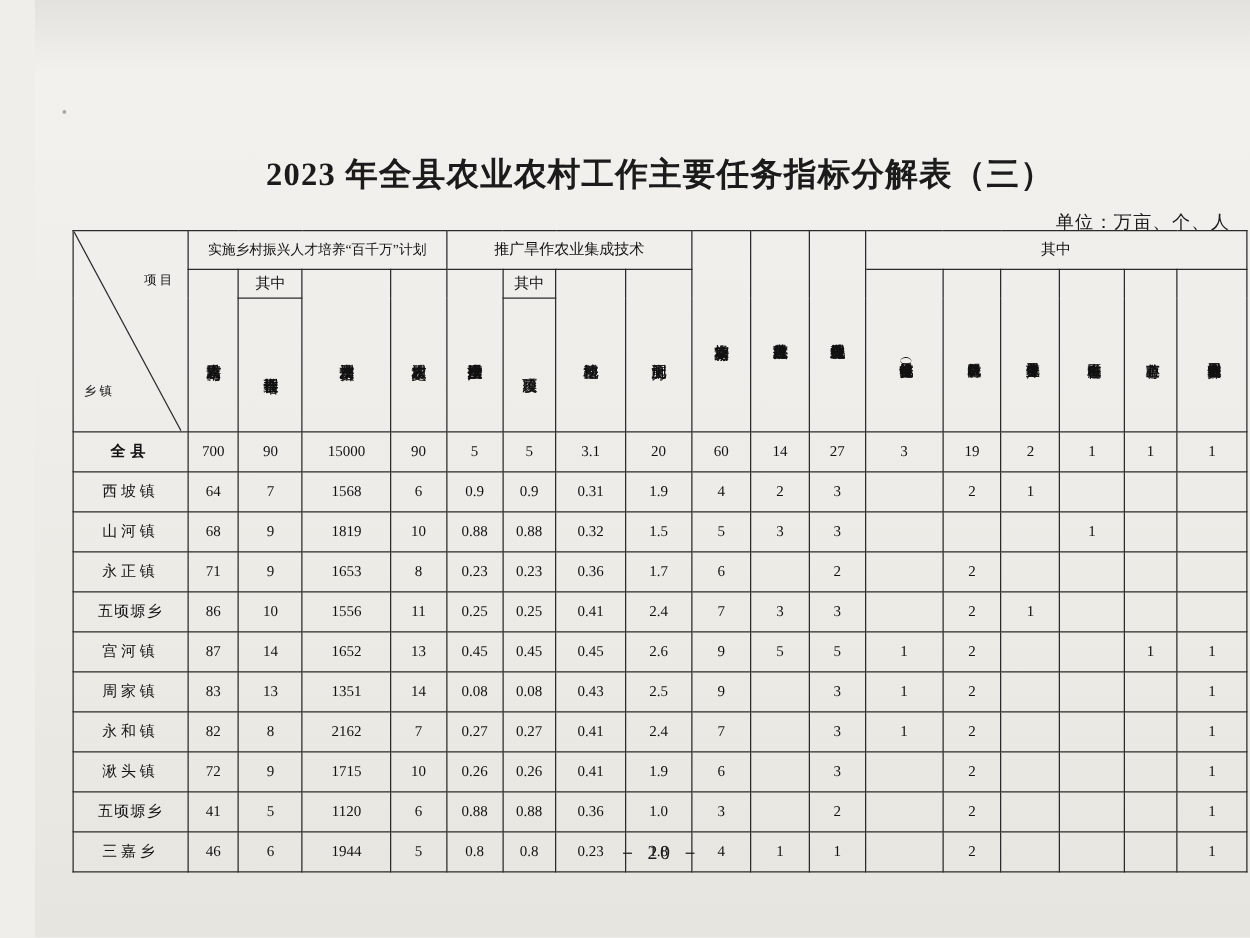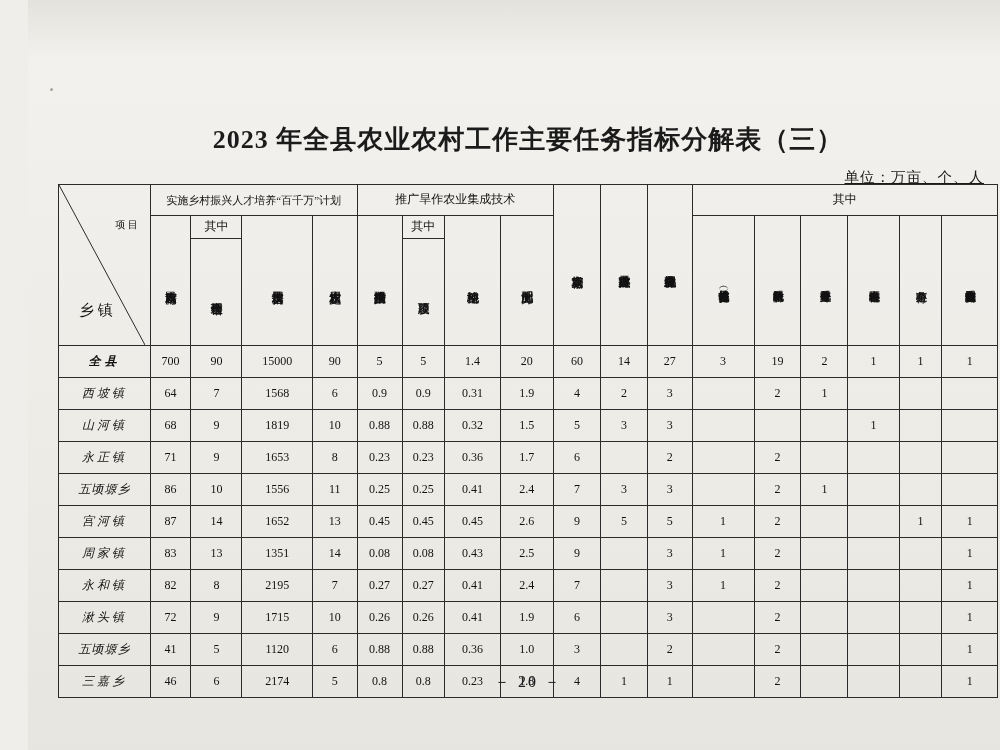--- a/index.html
+++ b/index.html
@@ -56,21 +56,20 @@
     color: #1b1b1b;
   }
 
   .unit {
     position: absolute;
     top: 168px;
     right: 44px;
     font-size: 14.5px;
     color: #1b1b1b;
     letter-spacing: 1px;
-    text-decoration: underline;
   }
 
   .table-wrap {
     position: absolute;
     left: 30px;
     top: 184px;
     width: 940px;
   }
 
   table.sheet {
@@ -118,30 +117,29 @@
   }
   .corner .diag svg { display: block; }
   .corner .lbl-item {
     position: absolute;
     right: 12px;
     top: 34px;
     font-size: 10px;
   }
   .corner .lbl-town {
     position: absolute;
-    left: 20px;
+    left: 8px;
     bottom: 26px;
-    font-size: 15px;
+    font-size: 10px;
   }
 
   td.rowhead {
     font-size: 14px;
     letter-spacing: 3px;
     padding: 0 6px;
-    font-style: italic;
   }
   td.rowhead.total { font-weight: bold; letter-spacing: 4px; }
   td.num { font-size: 13px; font-family: "Liberation Serif", serif; }
   tr.datarow td { height: 31px; }
 
   .pagenum {
     position: absolute;
     top: 672px;
     left: 0;
     width: 1000px;
@@ -229,21 +227,21 @@
 
       <tbody>
         <tr class="datarow">
           <td class="rowhead total">全县</td>
           <td class="num">700</td>
           <td class="num">90</td>
           <td class="num">15000</td>
           <td class="num">90</td>
           <td class="num">5</td>
           <td class="num">5</td>
-          <td class="num">1.4</td>
+          <td class="num">3.1</td>
           <td class="num">20</td>
           <td class="num">60</td>
           <td class="num">14</td>
           <td class="num">27</td>
           <td class="num">3</td>
           <td class="num">19</td>
           <td class="num">2</td>
           <td class="num">1</td>
           <td class="num">1</td>
           <td class="num">1</td>
@@ -372,21 +370,21 @@
           <td class="num"></td>
           <td class="num"></td>
           <td class="num"></td>
           <td class="num">1</td>
         </tr>
 
         <tr class="datarow">
           <td class="rowhead">永和镇</td>
           <td class="num">82</td>
           <td class="num">8</td>
-          <td class="num">2195</td>
+          <td class="num">2162</td>
           <td class="num">7</td>
           <td class="num">0.27</td>
           <td class="num">0.27</td>
           <td class="num">0.41</td>
           <td class="num">2.4</td>
           <td class="num">7</td>
           <td class="num"></td>
           <td class="num">3</td>
           <td class="num">1</td>
           <td class="num">2</td>
@@ -435,21 +433,21 @@
           <td class="num"></td>
           <td class="num"></td>
           <td class="num"></td>
           <td class="num">1</td>
         </tr>
 
         <tr class="datarow">
           <td class="rowhead">三嘉乡</td>
           <td class="num">46</td>
           <td class="num">6</td>
-          <td class="num">2174</td>
+          <td class="num">1944</td>
           <td class="num">5</td>
           <td class="num">0.8</td>
           <td class="num">0.8</td>
           <td class="num">0.23</td>
           <td class="num">1.8</td>
           <td class="num">4</td>
           <td class="num">1</td>
           <td class="num">1</td>
           <td class="num"></td>
           <td class="num">2</td>

